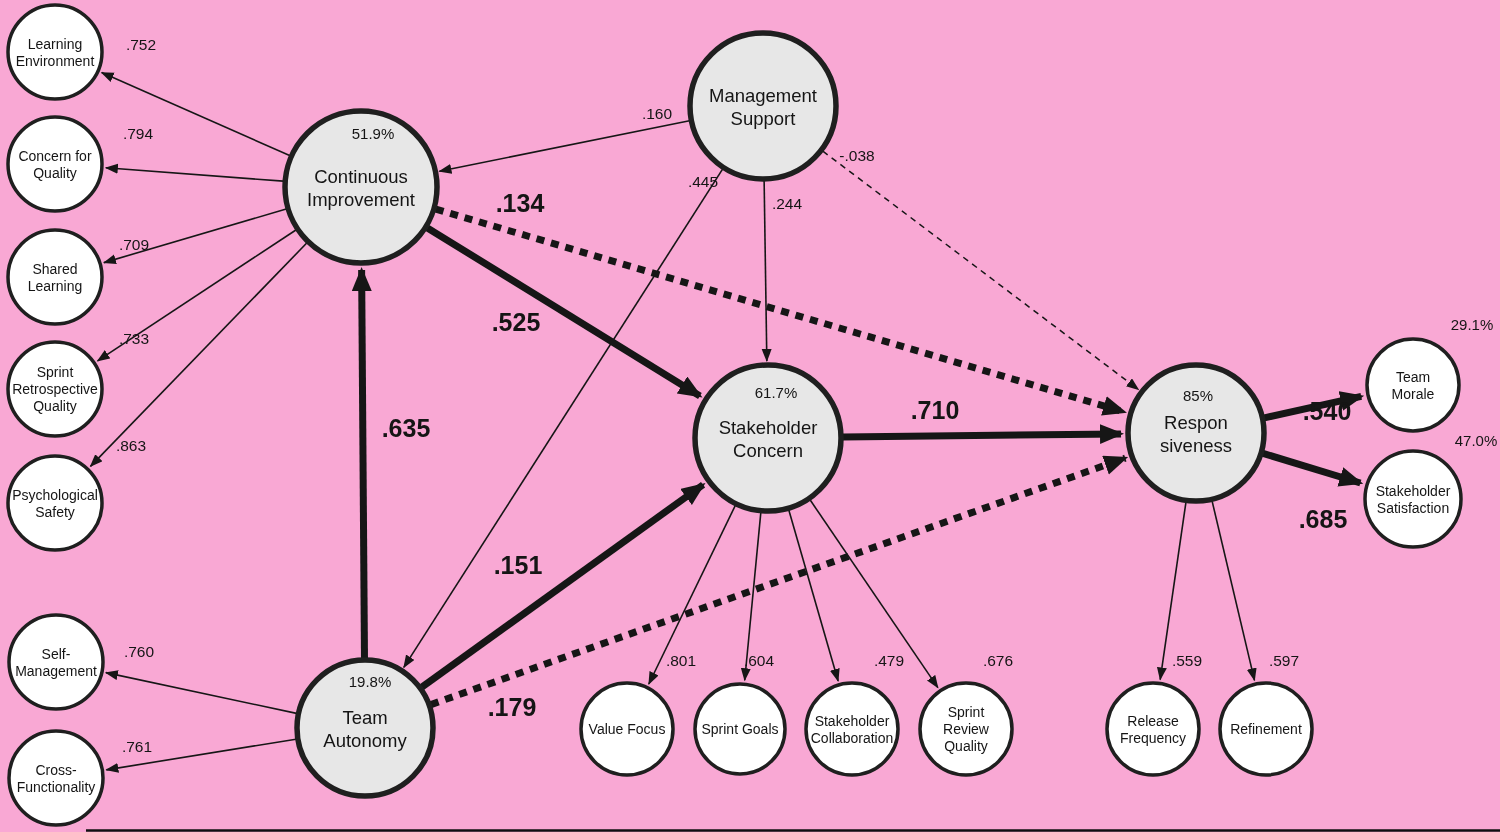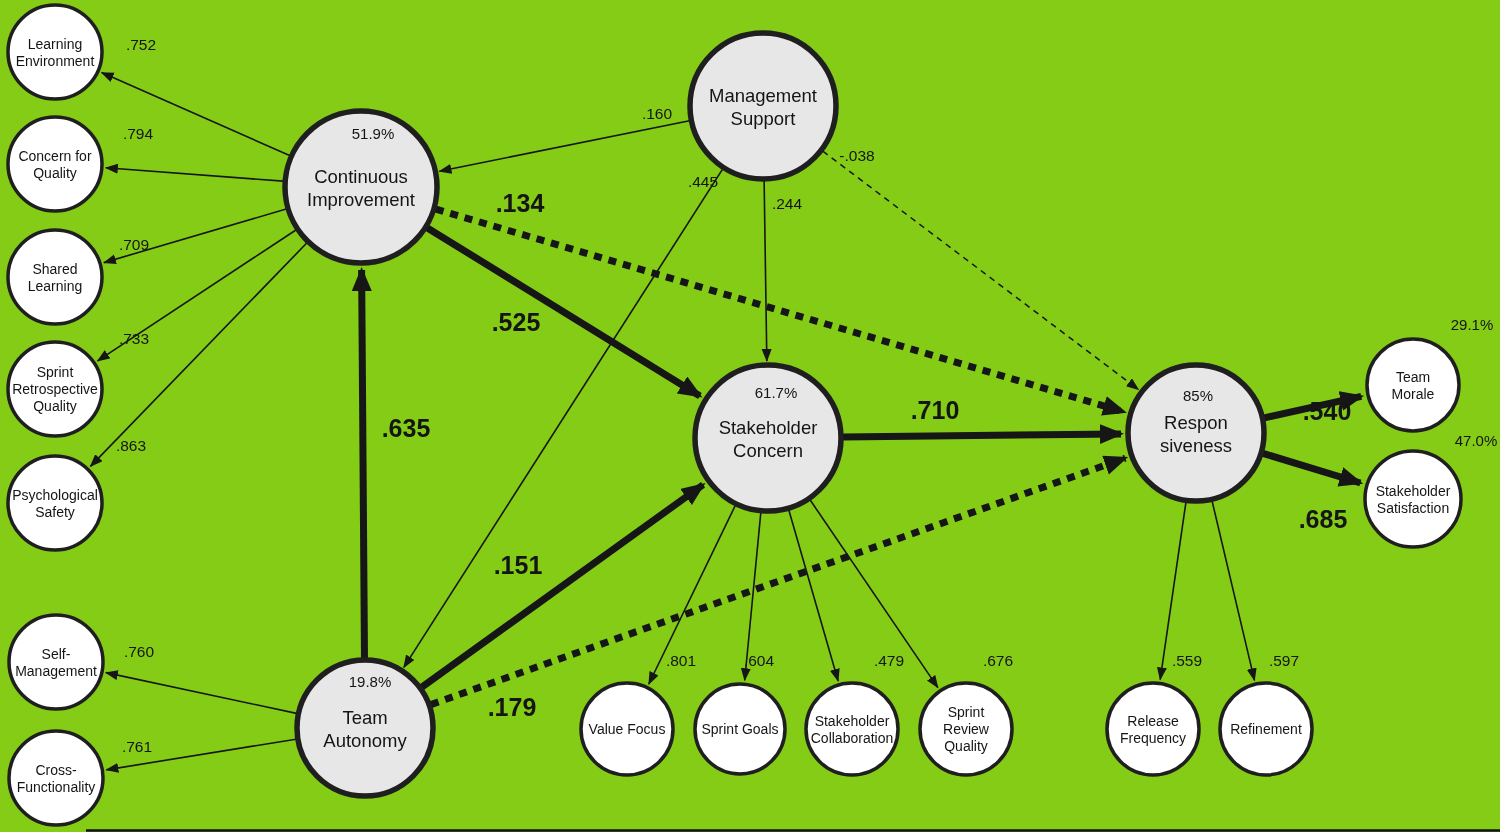--- a/index.html
+++ b/index.html
@@ -1,17 +1,17 @@
 <!DOCTYPE html>
 <html><head>
 <meta charset="utf-8">
 <style>
   html,body{margin:0;padding:0;background:#fff;}
   body{width:1500px;height:832px;overflow:hidden;font-family:"Liberation Sans",sans-serif;}
-  .stage{position:relative;width:1500px;height:832px;background:#84cc16;}
+  .stage{position:relative;width:1500px;height:832px;background:#f9a8d4;}
   svg{display:block;}
   .node{stroke:#1f1f1f;}
   .node.latent{fill:#e7e7e7;stroke-width:5.5px;}
   .node.indicator{fill:#ffffff;stroke-width:3.5px;}
   .edge{stroke:#161616;fill:none;}
   .edge.thin{stroke-width:1.6px;}
   .edge.thin-dashed{stroke-width:1.5px;stroke-dasharray:6 5;}
   .edge.thick{stroke-width:7px;}
   .edge.thick-dashed{stroke-width:7px;stroke-dasharray:8 7;}
   text{fill:#151515;text-anchor:middle;dominant-baseline:central;}

